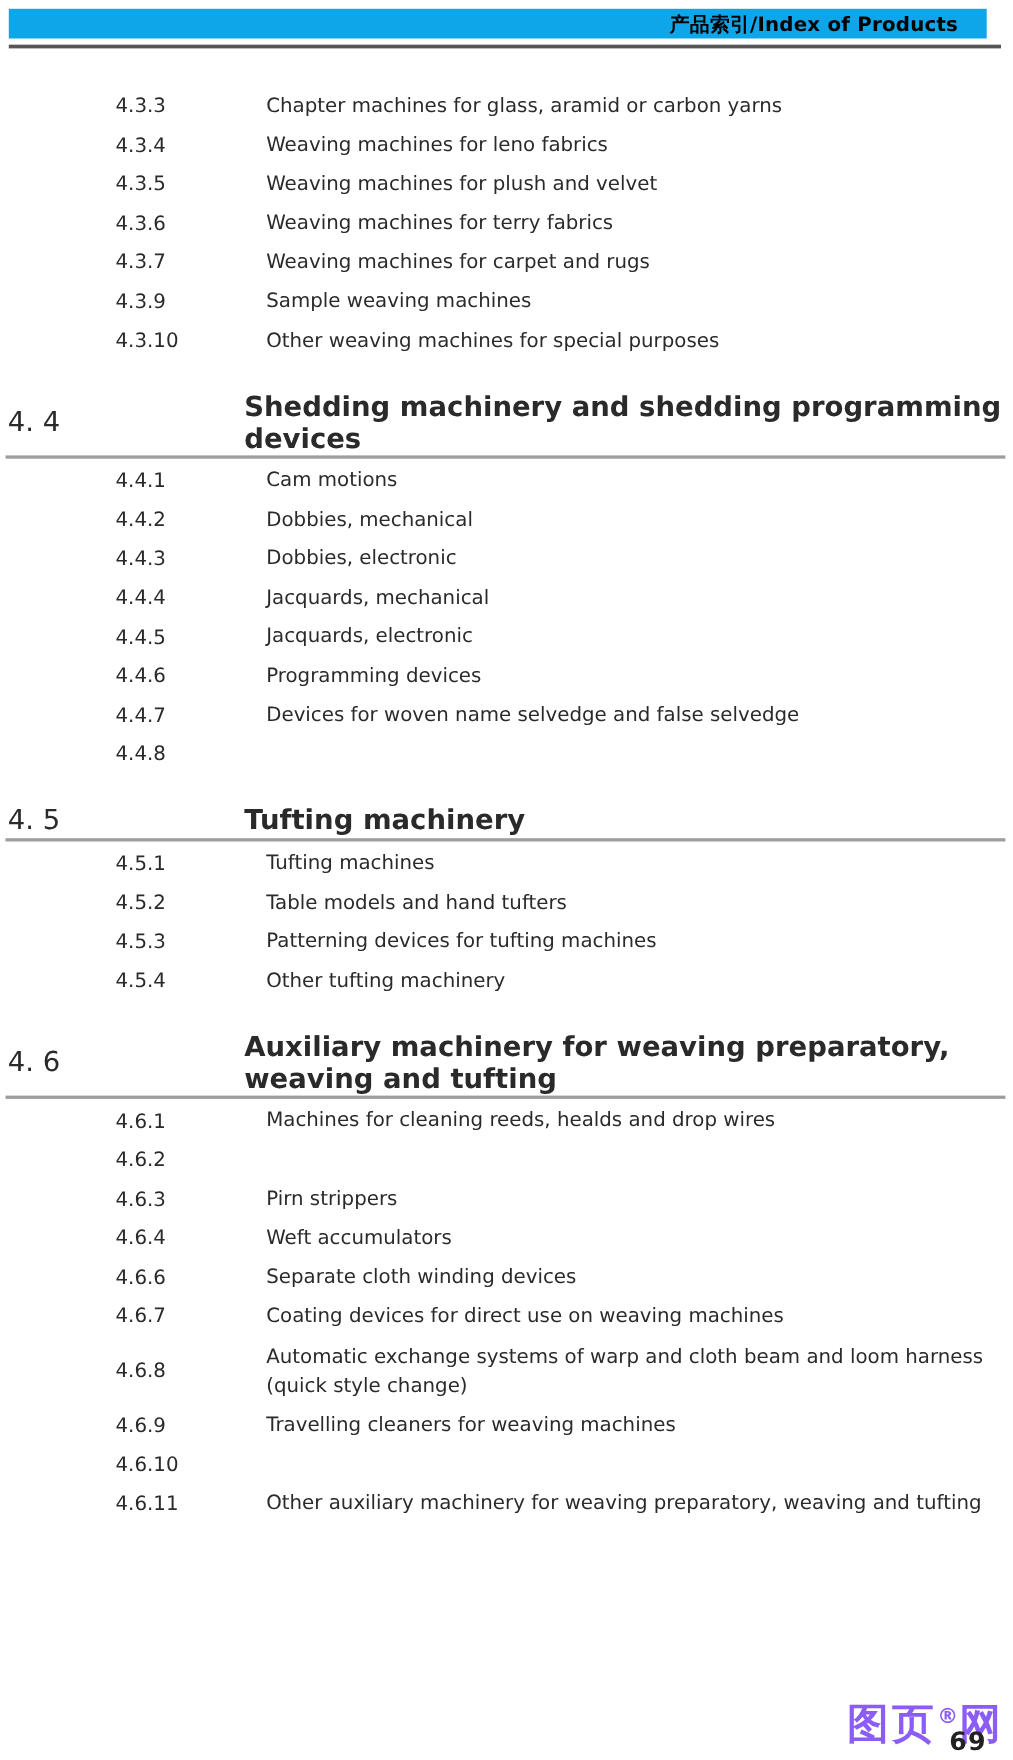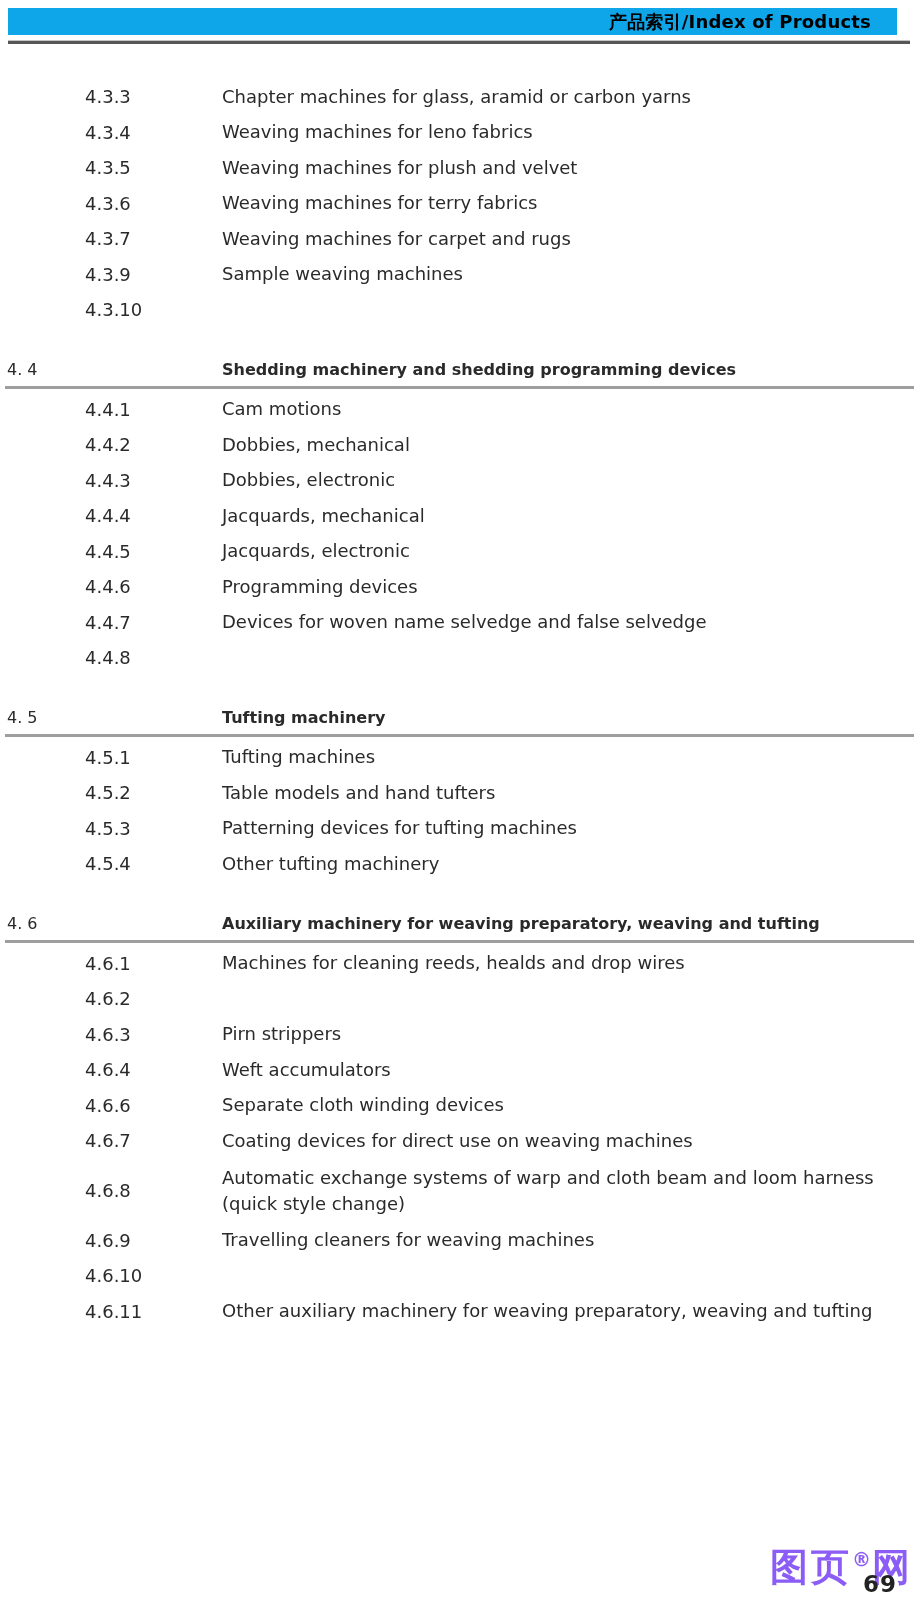--- a/index.html
+++ b/index.html
@@ -25,27 +25,27 @@
     margin:5px 11px 0 8px;
     height:4px;
     background:linear-gradient(to bottom, #c4c4c4 0, #c4c4c4 1px, #565656 1px, #565656 4px);
   }
   .content { margin-top:35px; }
   .row {
     display:flex; align-items:center;
     min-height:35.5px;
     font-size:18px;
   }
-  .row .num { flex:0 0 137px; padding-left:85px; }
+  .row .num { flex:0 0 137px; padding-left:85px;margin-left:20px; }
   .row .desc { line-height:26px; white-space:pre-line; }
   .row.tall { min-height:64px; }
   .sec-head {
     display:flex; align-items:center;
     min-height:30px; margin-top:27px;
-    font-size:16px;
+    font-size:25px;
   }
   .sec-head .snum { flex:0 0 215px; padding-left:7px; }
   .sec-head .stitle { font-weight:bold; }
   .sec-rule {
     height:3px; background:#9e9e9e;
     margin:1px 7px 3px 5px;
   }
   .watermark {
     position:absolute; right:8px; bottom:14px;
     font-size:38px; font-weight:bold;
@@ -92,20 +92,21 @@
     <div class="row">
       <span class="num">4.3.7</span>
       <span class="desc">Weaving machines for carpet and rugs</span>
     </div>
     <div class="row">
       <span class="num">4.3.9</span>
       <span class="desc">Sample weaving machines</span>
     </div>
     <div class="row">
       <span class="num">4.3.10</span>
+      <span class="desc">Other weaving machines for special purposes</span>
     </div>
 
     <div class="sec-head">
       <span class="snum">4. 4</span>
       <span class="stitle">Shedding machinery and shedding programming devices</span>
     </div>
     <div class="sec-rule"></div>
     <div class="row">
       <span class="num">4.4.1</span>
       <span class="desc">Cam motions</span>

